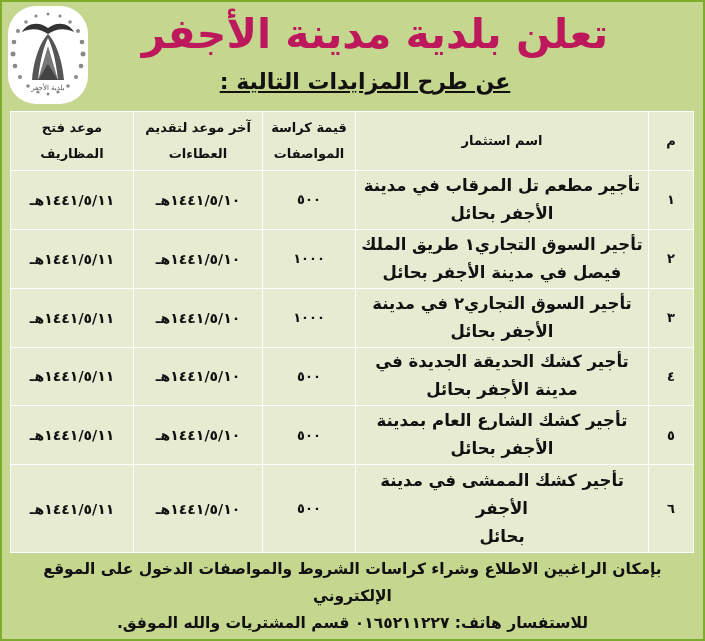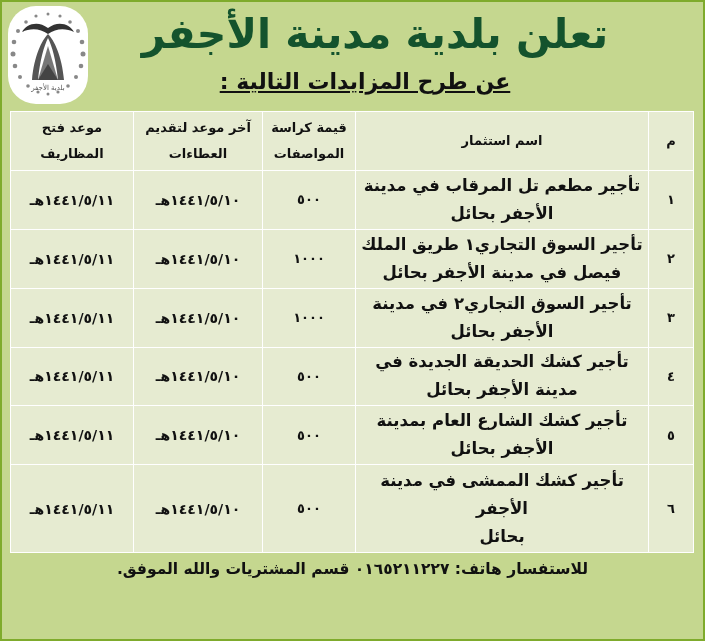--- a/index.html
+++ b/index.html
@@ -15,21 +15,21 @@
     background:#c5d78f;
   }
   .logo {
     position:absolute; left:8px; top:6px; width:80px; height:98px;
     background:#ffffff;
     border-radius:28px;
   }
   .logo svg { width:80px; height:98px; display:block; }
   .title {
     position:absolute; right:70px; top:6px; width:520px; text-align:center;
-    font-size:41px; font-weight:bold; color:#14532d; direction:rtl; line-height:56px;
+    font-size:41px; font-weight:bold; color:#be185d; direction:rtl; line-height:56px;
   }
   .subtitle {
     position:absolute; right:130px; top:66px; width:420px; text-align:center;
     font-size:22px; font-weight:bold; color:#111; direction:rtl; line-height:32px;text-decoration:underline;
   }
   table.auctions {
     position:absolute; left:10px; top:111px; width:683px; height:442px;
     border-collapse:collapse; direction:rtl; background:#e6ebd1;
     table-layout:fixed;
   }
@@ -172,14 +172,15 @@
           <div>بحائل</div>
         </td>
     <td class="num">٥٠٠</td>
     <td class="date">١٤٤١/٥/١٠هـ</td>
     <td class="date">١٤٤١/٥/١١هـ</td>
   </tr>
 </tbody>
   </table>
 
 <div class="footer">
+  <div>بإمكان الراغبين الاطلاع وشراء كراسات الشروط والمواصفات الدخول على الموقع الإلكتروني</div>
   <div>للاستفسار هاتف: ٠١٦٥٢١١٢٢٧ قسم المشتريات والله الموفق.</div>
 </div>
 
 </body></html>

